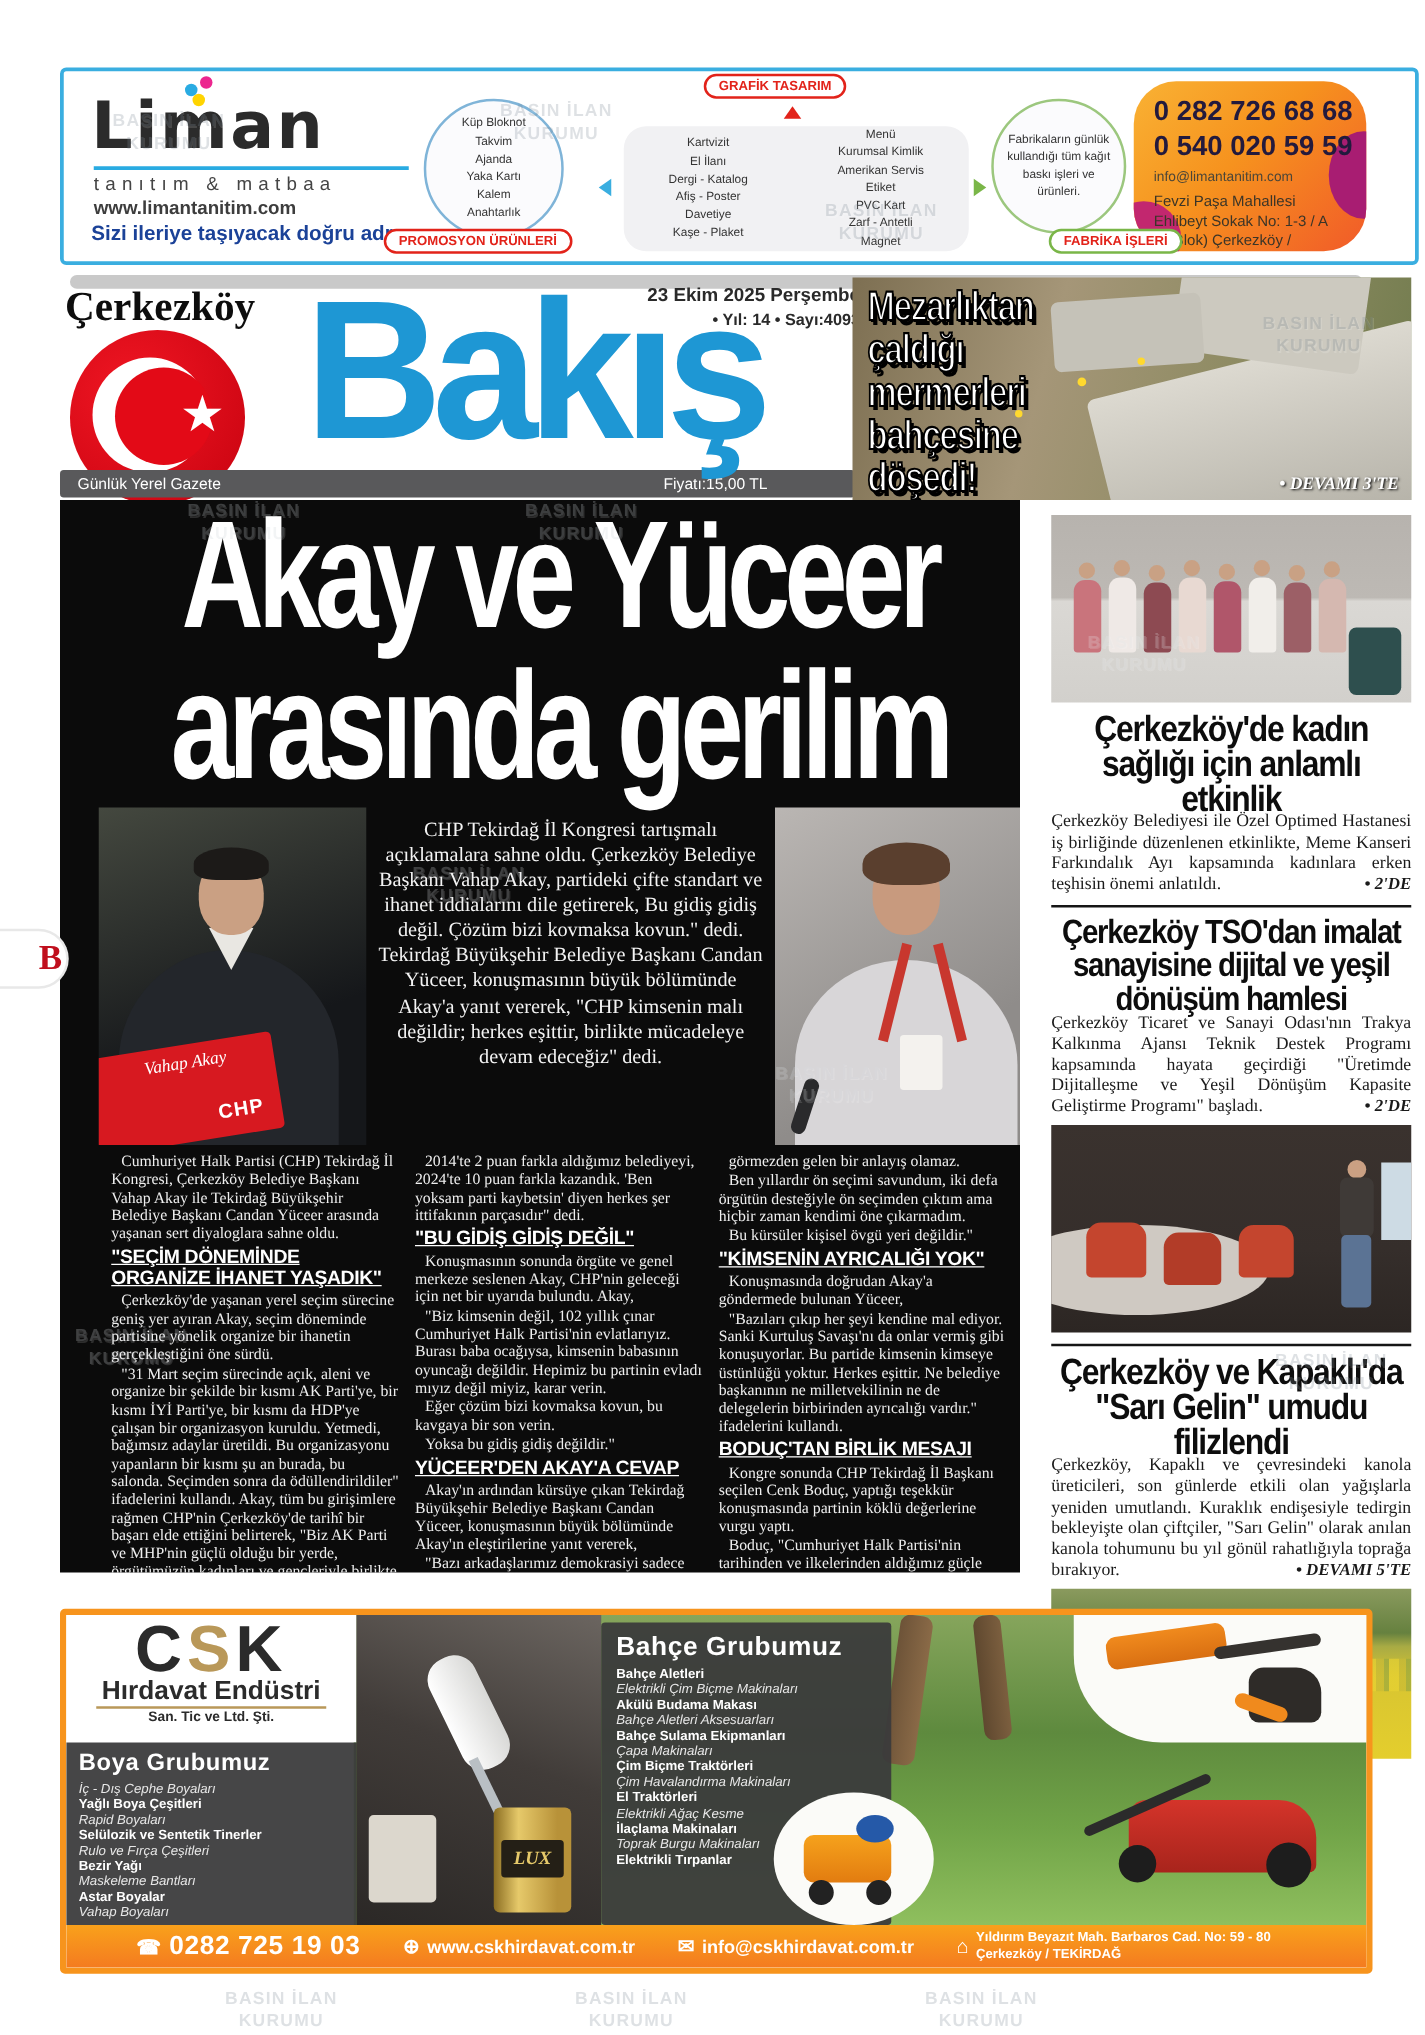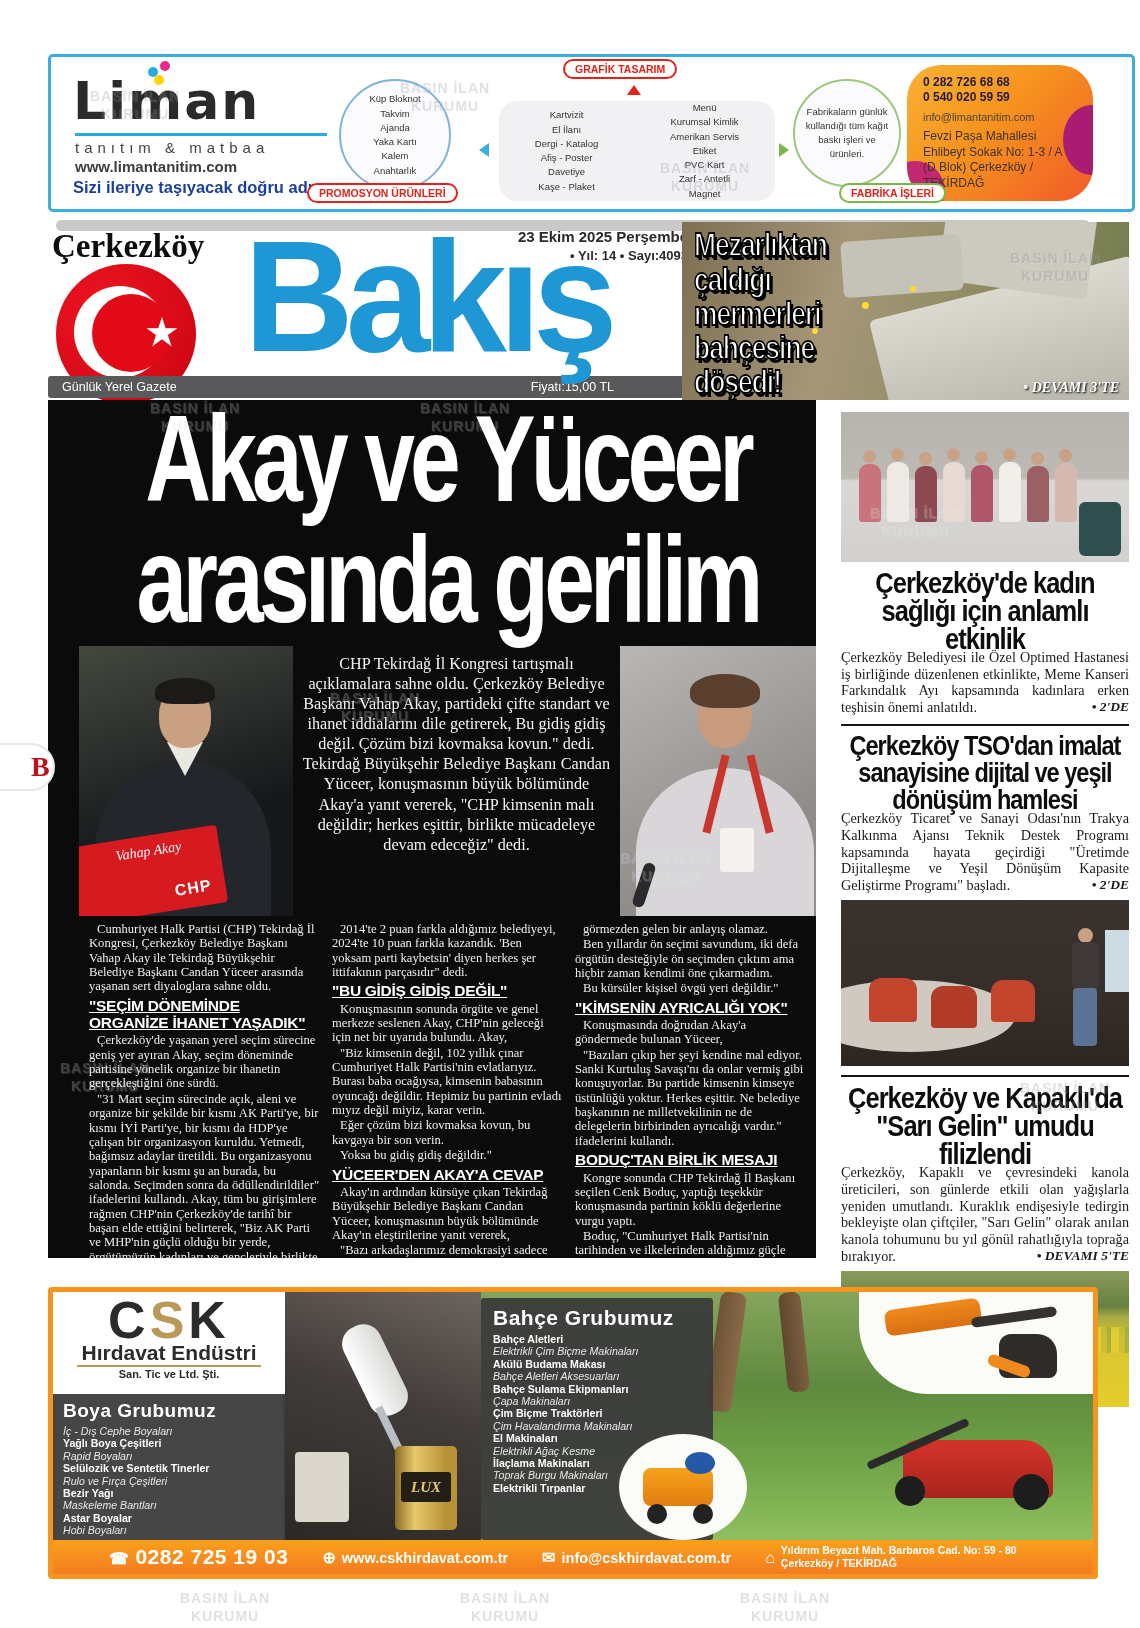--- a/index.html
+++ b/index.html
@@ -31,21 +31,21 @@
         font-size:10.5px;border-radius:12px;padding:2px 10px;white-space:nowrap;z-index:3;}
   .pill-green{border-color:#7ab648;}
   .tri{position:absolute;width:0;height:0;}
   .blob{position:absolute;left:856px;top:8px;width:186px;height:136px;border-radius:34px;
         background:linear-gradient(135deg,#f9b234 0%,#f6921e 45%,#f15a29 100%);overflow:hidden;
         padding:10px 0 0 16px;box-sizing:border-box;}
   .blob:before{content:"";position:absolute;left:-22px;bottom:-20px;width:60px;height:60px;
                border-radius:50%;background:#c2276f;}
   .blob:after{content:"";position:absolute;right:-26px;top:40px;width:56px;height:70px;
               border-radius:50%;background:#a81d72;}
-  .blob-phone{font-size:12px;font-weight:bold;color:#231a3d;line-height:1.25;position:relative;z-index:1;}
+  .blob-phone{font-size:22px;font-weight:bold;color:#231a3d;line-height:1.25;position:relative;z-index:1;}
   .blob-mail{font-size:11px;color:#4c4638;margin-top:6px;position:relative;z-index:1;}
   .blob-addr{font-size:12px;color:#3b3528;margin-top:6px;line-height:1.3;position:relative;z-index:1;}
   
   .masthead{left:48px;top:218px;width:1050px;height:182px;z-index:1;}
   .mh-topbar{position:absolute;left:8px;top:2px;width:1034px;height:11px;background:#c9c9c9;border-radius:6px;}
   .mh-city{position:absolute;left:4px;top:10px;font-family:"Liberation Serif",serif;font-weight:bold;
            font-size:33px;color:#0d0d0d;}
   .flag{position:absolute;left:8px;top:46px;width:140px;height:140px;border-radius:50%;
         background:radial-gradient(circle at 35% 35%,#f01623,#cf0613 80%);overflow:hidden;z-index:2;}
   .flag .cres1{position:absolute;left:18px;top:22px;width:92px;height:92px;border-radius:50%;background:#fff;}
@@ -366,21 +366,21 @@
     <div class="dark-panel boya">
       <div class="dp-title">Boya Grubumuz</div>
       <div class="dp-item it">İç - Dış Cephe Boyaları</div>
       <div class="dp-item">Yağlı Boya Çeşitleri</div>
       <div class="dp-item it">Rapid Boyaları</div>
       <div class="dp-item">Selülozik ve Sentetik Tinerler</div>
       <div class="dp-item it">Rulo ve Fırça Çeşitleri</div>
       <div class="dp-item">Bezir Yağı</div>
       <div class="dp-item it">Maskeleme Bantları</div>
       <div class="dp-item">Astar Boyalar</div>
-      <div class="dp-item it">Hobi Boyaları</div>
+      <div class="dp-item it">Vahap Boyaları</div>
     </div>
 
     <div class="paint">
       <div style="position:absolute;left:70px;top:30px;width:40px;height:96px;background:linear-gradient(90deg,#ffffff,#d8d8d6);border-radius:18px;transform:rotate(-26deg);"></div>
       <div style="position:absolute;left:104px;top:112px;width:8px;height:66px;background:#b9bfc4;transform:rotate(-26deg);"></div>
       <div style="position:absolute;left:124px;top:166px;width:16px;height:40px;background:#23201e;border-radius:6px;transform:rotate(-26deg);"></div>
       <div style="position:absolute;left:10px;top:160px;width:54px;height:70px;background:#dcd7cd;border-radius:4px;"></div>
       <div style="position:absolute;left:110px;top:154px;width:62px;height:84px;background:linear-gradient(90deg,#8a6d22,#e6c96a 32%,#b89239 82%);border-radius:5px;">
         <div style="position:absolute;left:6px;top:26px;right:6px;height:30px;background:#241f16;border-radius:3px;color:#e6c96a;font-family:'Liberation Serif',serif;font-style:italic;font-weight:bold;font-size:15px;text-align:center;line-height:30px;">LUX</div>
       </div>
@@ -389,21 +389,21 @@
     <div class="dark-panel bahce">
       <div class="dp-title" style="font-size:21px;">Bahçe Grubumuz</div>
       <div class="dp-item">Bahçe Aletleri</div>
       <div class="dp-item it">Elektrikli Çim Biçme Makinaları</div>
       <div class="dp-item">Akülü Budama Makası</div>
       <div class="dp-item it">Bahçe Aletleri Aksesuarları</div>
       <div class="dp-item">Bahçe Sulama Ekipmanları</div>
       <div class="dp-item it">Çapa Makinaları</div>
       <div class="dp-item">Çim Biçme Traktörleri</div>
       <div class="dp-item it">Çim Havalandırma Makinaları</div>
-      <div class="dp-item">El Makinaları</div>
+      <div class="dp-item">El Traktörleri</div>
       <div class="dp-item it">Elektrikli Ağaç Kesme</div>
       <div class="dp-item">İlaçlama Makinaları</div>
       <div class="dp-item it">Toprak Burgu Makinaları</div>
       <div class="dp-item">Elektrikli Tırpanlar</div>
     </div>
 
     <div class="tools-blob">
       <div style="position:absolute;left:26px;top:22px;width:96px;height:26px;background:linear-gradient(180deg,#f08a1d,#d96f12);border-radius:8px;transform:rotate(-8deg);"></div>
       <div style="position:absolute;left:112px;top:30px;width:86px;height:10px;background:#35322f;border-radius:5px;transform:rotate(-8deg);"></div>
       <div style="position:absolute;left:140px;top:52px;width:58px;height:44px;background:#2e2b28;border-radius:12px 20px 8px 8px;"></div>

